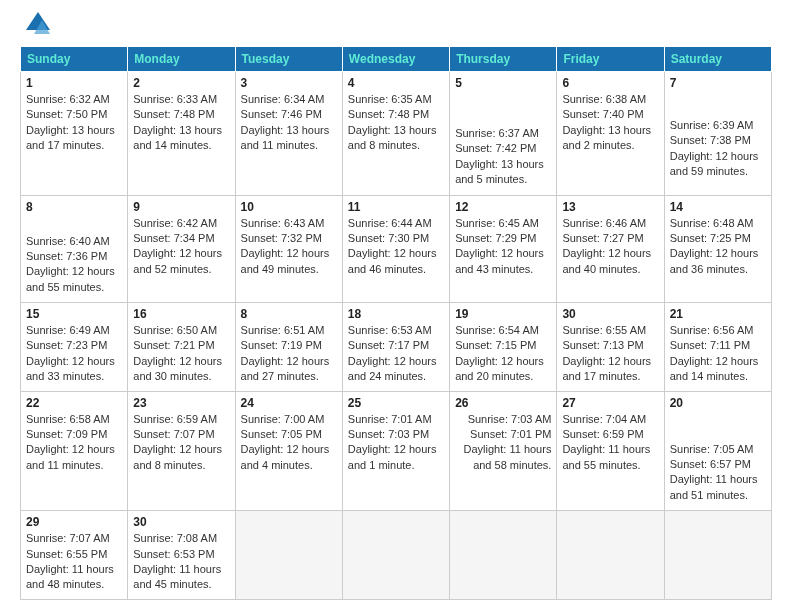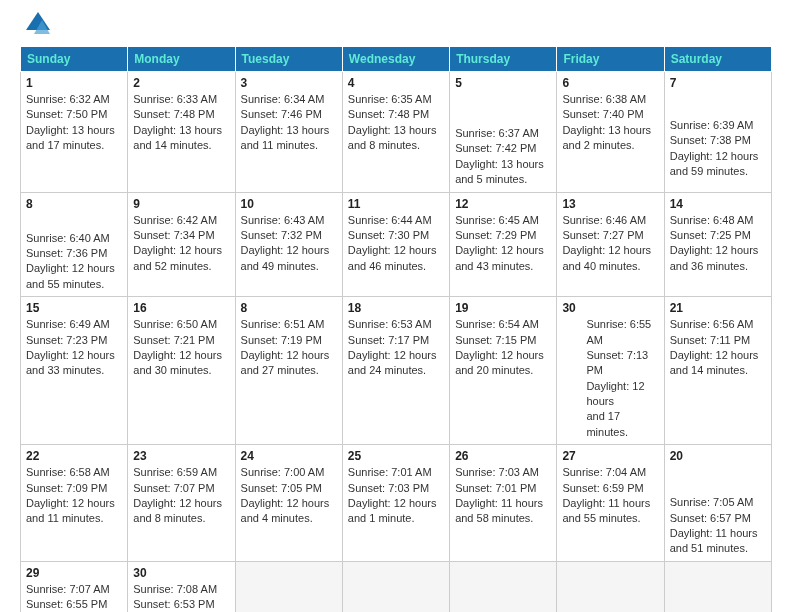--- a/index.html
+++ b/index.html
@@ -269,21 +269,21 @@
           </td>
           <td>
             <span class="day-num">19</span>
             <div class="day-info" style="white-space: pre-line;">Sunrise: 6:54 AM
 Sunset: 7:15 PM
 Daylight: 12 hours
 and 20 minutes.</div>
           </td>
           <td>
             <span class="day-num">30</span>
-            <div class="day-info" style="white-space: pre-line; margin-left: 24px;">Sunrise: 6:55 AM
+            <div class="day-info" style="white-space: pre-line;">Sunrise: 6:55 AM
 Sunset: 7:13 PM
 Daylight: 12 hours
 and 17 minutes.</div>
           </td>
           <td>
             <span class="day-num">21</span>
             <div class="day-info" style="white-space: pre-line;">Sunrise: 6:56 AM
 Sunset: 7:11 PM
 Daylight: 12 hours
 and 14 minutes.</div>
@@ -313,21 +313,21 @@
           </td>
           <td>
             <span class="day-num">25</span>
             <div class="day-info" style="white-space: pre-line;">Sunrise: 7:01 AM
 Sunset: 7:03 PM
 Daylight: 12 hours
 and 1 minute.</div>
           </td>
           <td>
             <span class="day-num">26</span>
-            <div class="day-info" style="white-space: pre-line;">Sunrise: 7:03 AM
+            <div class="day-info" style="white-space: pre-line; text-align: right;">Sunrise: 7:03 AM
 Sunset: 7:01 PM
 Daylight: 11 hours
 and 58 minutes.</div>
           </td>
           <td>
             <span class="day-num">27</span>
             <div class="day-info" style="white-space: pre-line;">Sunrise: 7:04 AM
 Sunset: 6:59 PM
 Daylight: 11 hours
 and 55 minutes.</div>

